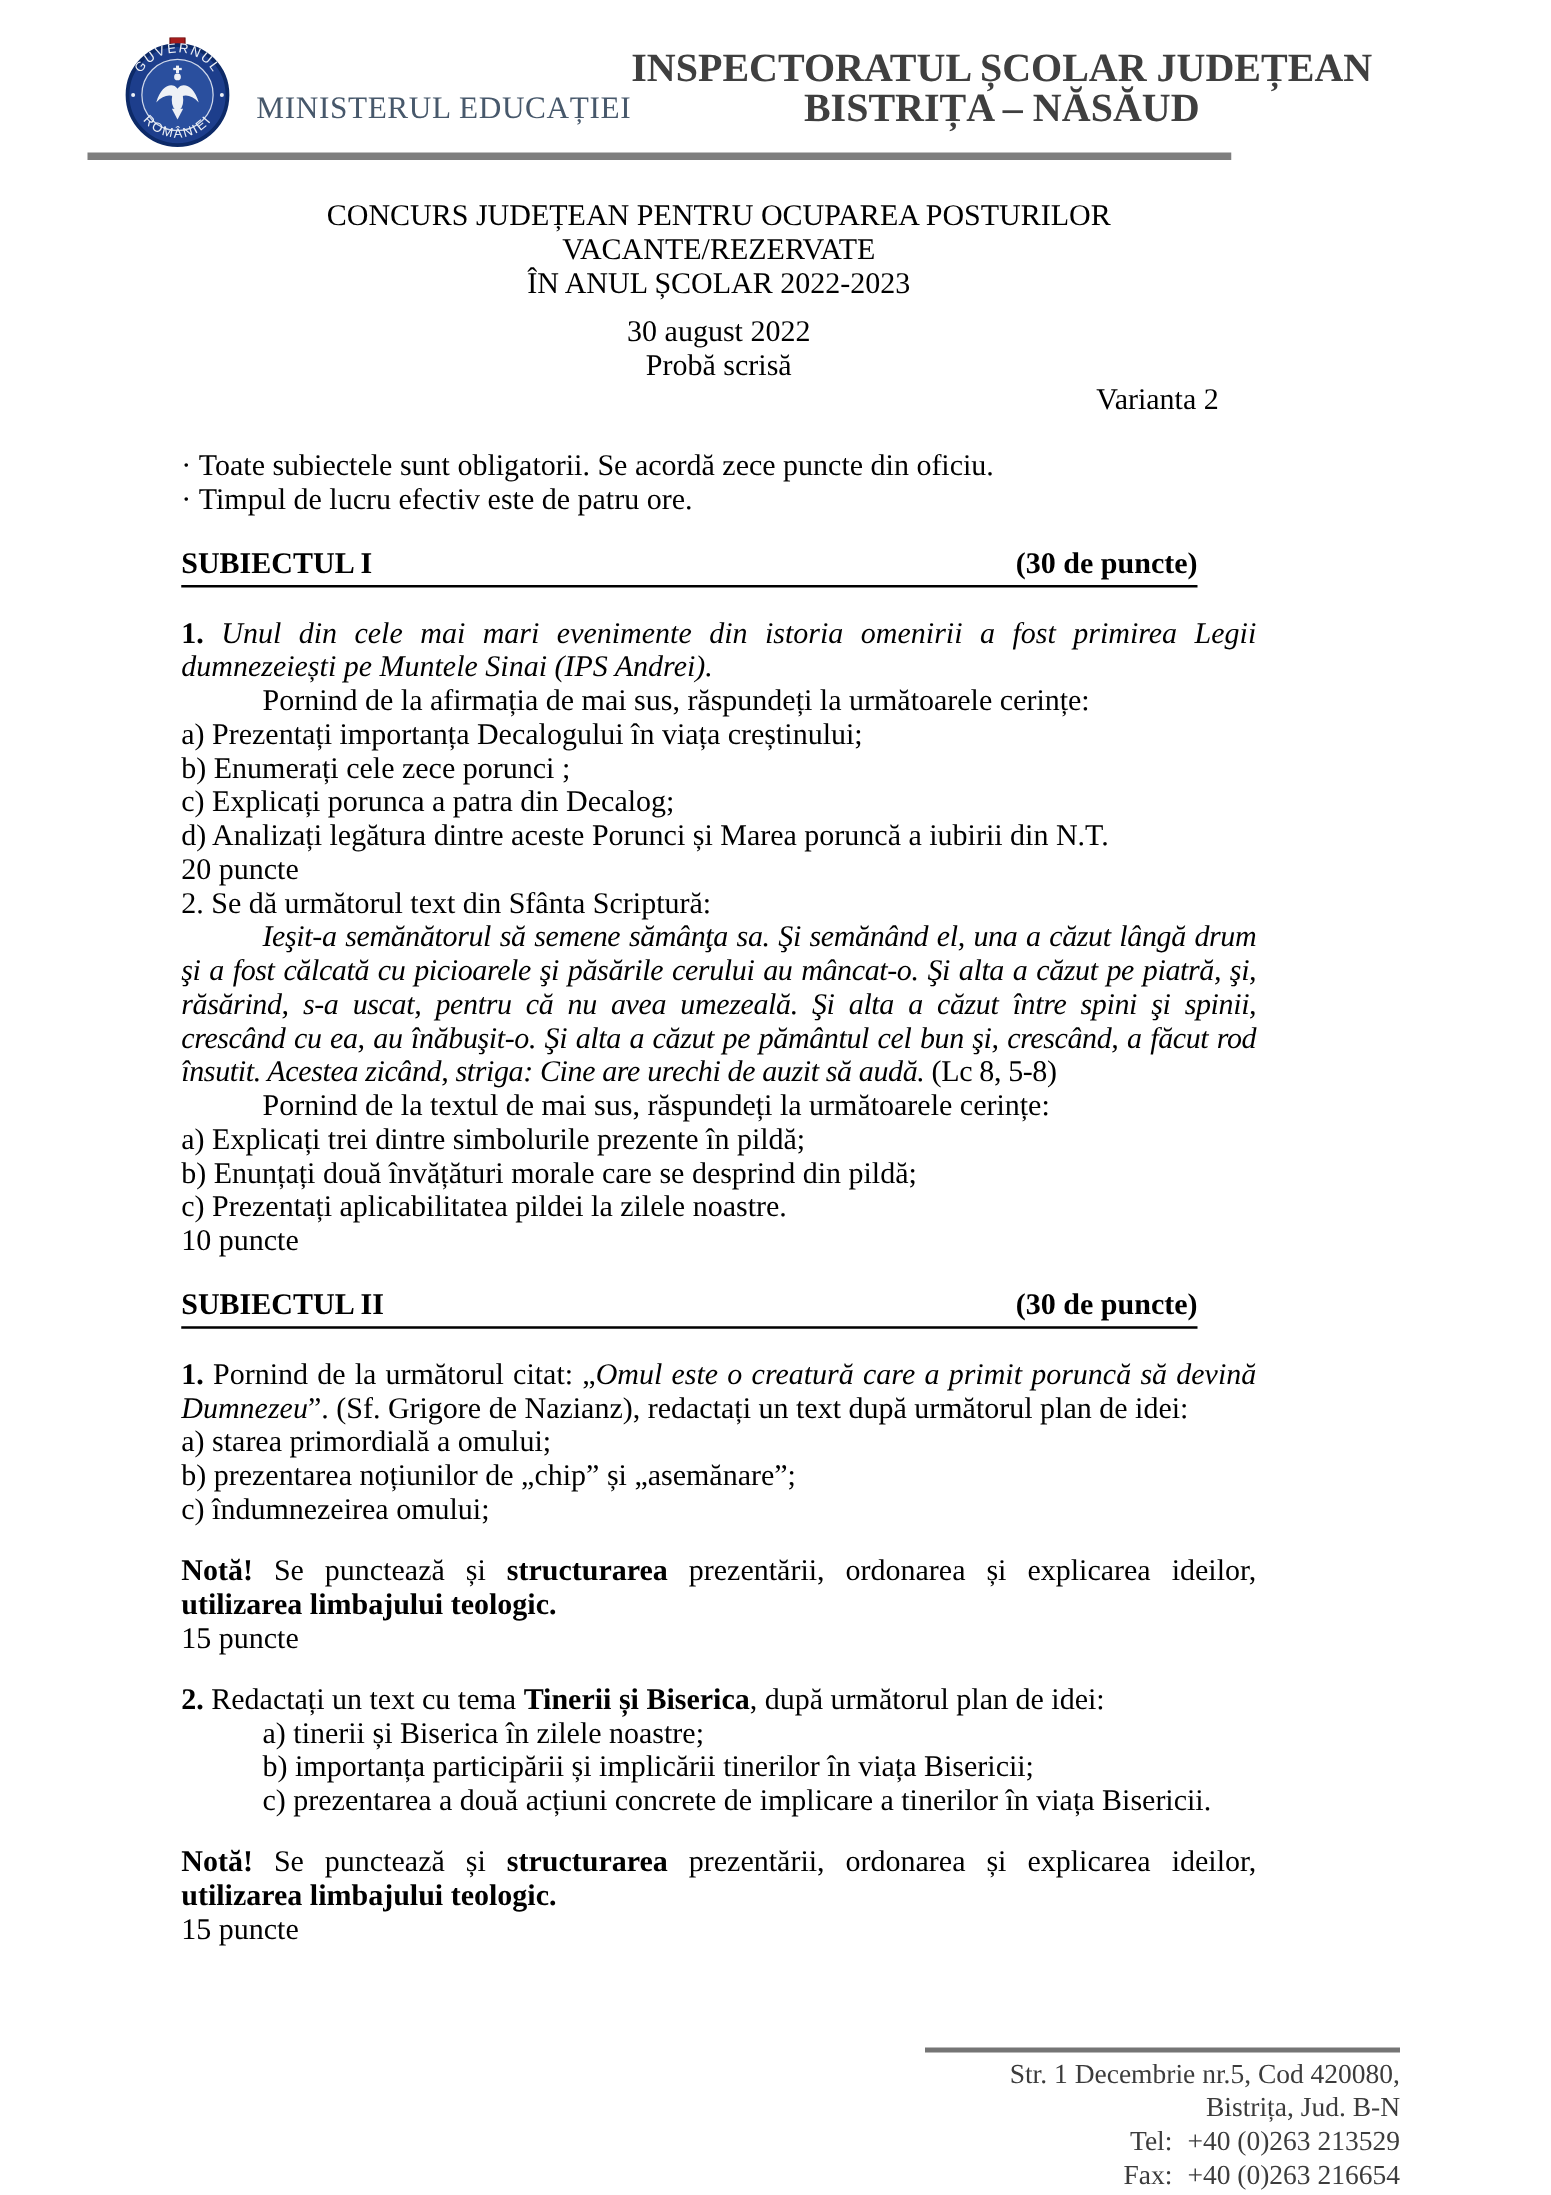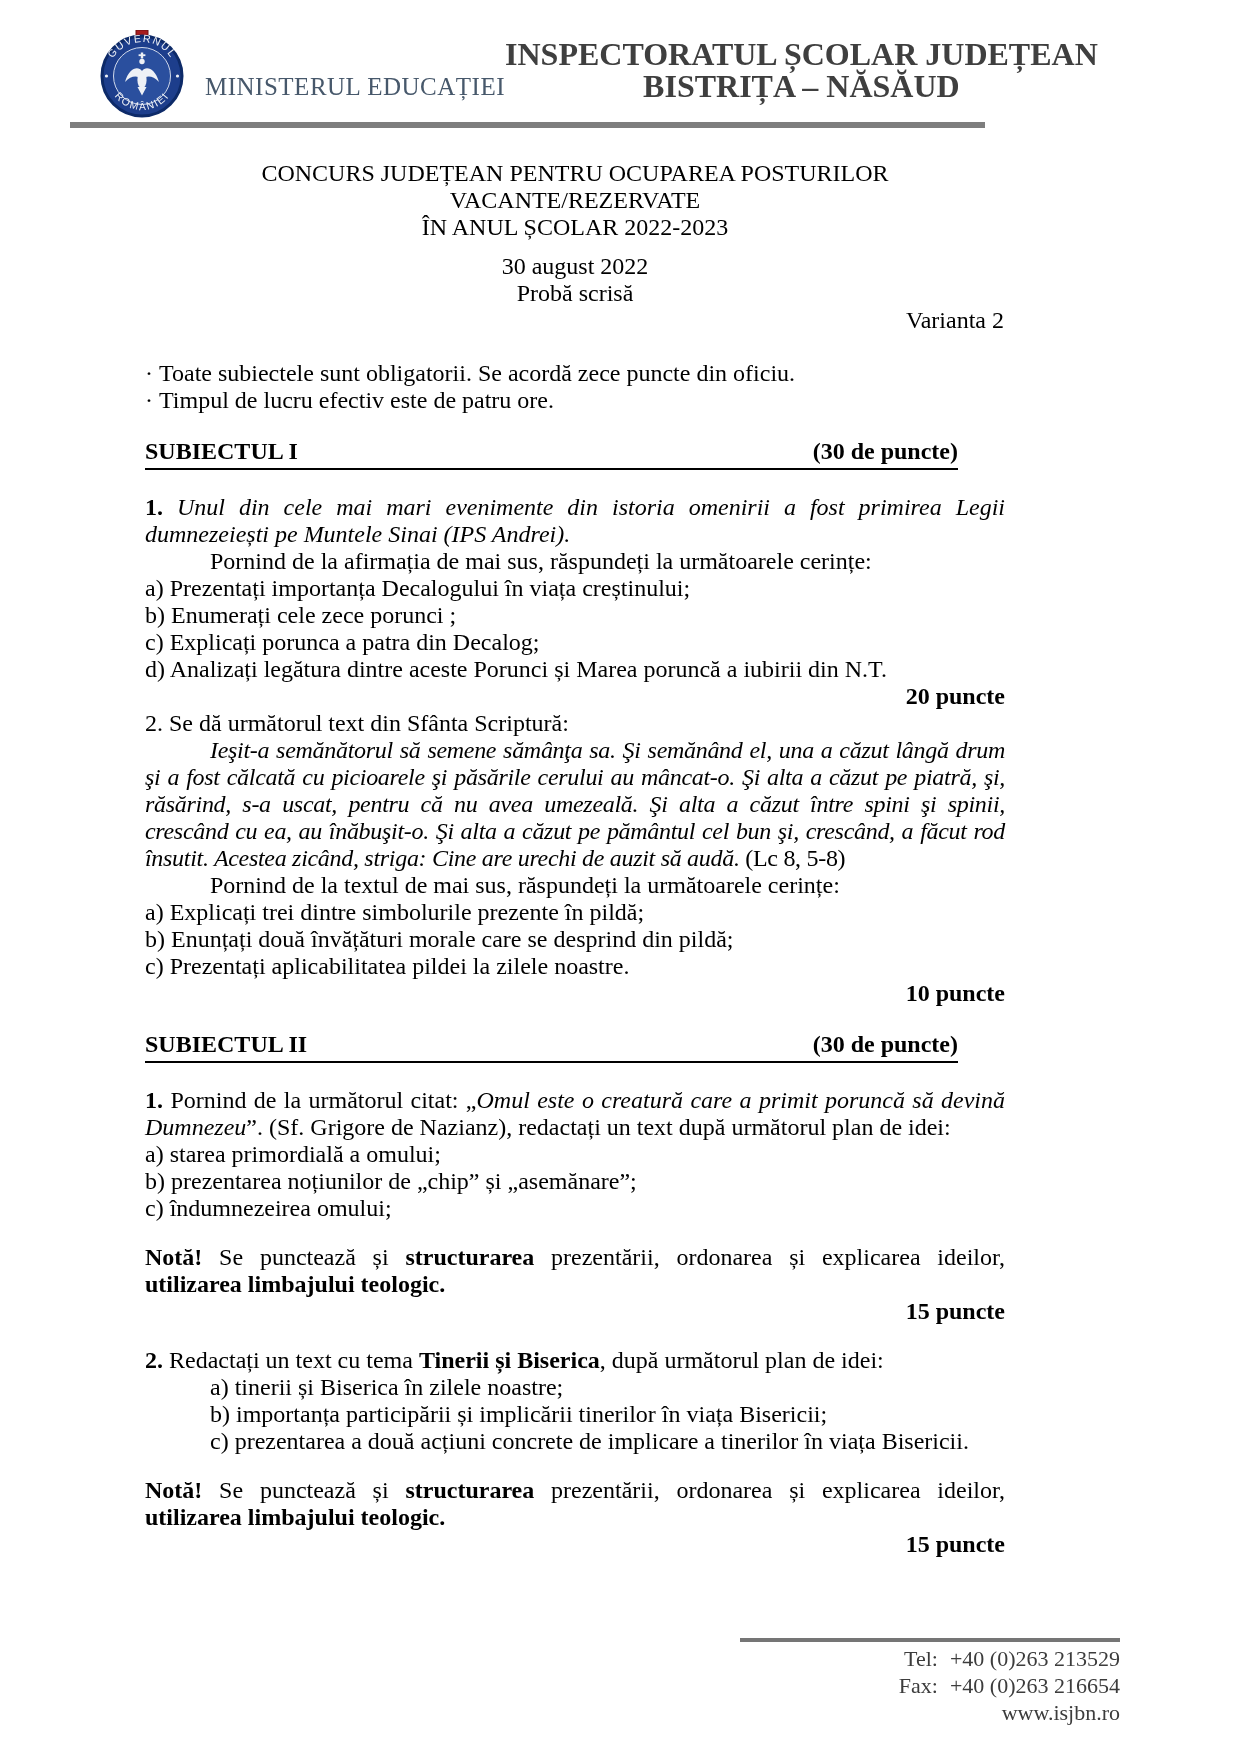--- a/index.html
+++ b/index.html
@@ -29,37 +29,37 @@
     font-size:32px;line-height:32px;white-space:nowrap;
   }
   .hdr-rule{
     margin-left:70px;width:915px;height:6px;background:#7e7e7e;
   }
   
   .col{margin-left:145px;width:860px;}
   .center{text-align:center;}
   .title{margin-top:32px;}
   .meta{margin-top:12px;}
-  .variant{width:975px;text-align:right;margin-top:0;padding-left:29px;}
+  .variant{width:975px;text-align:right;margin-top:0;}
   .instructions{margin-top:26px;}
   .instr-line .bullet{display:inline-block;width:14px;}
   
   .subiect-head{
     margin-top:24px;
     width:813px;
     display:flex;justify-content:space-between;
     font-weight:bold;
     border-bottom:2px solid #000;
     padding-bottom:3px;
   }
   .first-item{margin-top:24px;}
   .it{font-style:italic;}
   .b{font-weight:bold;}
   .indent{padding-left:65px;}
-  .pts{width:860px;text-align:right;font-weight:bold;}
+  .pts{width:860px;text-align:left;font-weight:normal;}
   .scripture{
     text-align:justify;text-indent:65px;letter-spacing:-0.3px;
   }
   .just{text-align:justify;}
   .nota{margin-top:22px;text-align:justify;}
   .item2-s2{margin-top:22px;}
   
   .ftr{
     position:absolute;top:1638px;left:740px;width:380px;
     border-top:4px solid #757575;padding-top:3px;
@@ -188,18 +188,19 @@
     <div class="indent">b) importanța participării și implicării tinerilor în viața Bisericii;</div>
     <div class="indent">c) prezentarea a două acțiuni concrete de implicare a tinerilor în viața Bisericii.</div>
   </div>
 
   <div class="col nota">
     <span class="b">Notă!</span><span> Se punctează și </span><span class="b">structurarea</span><span> prezentării, ordonarea și explicarea ideilor, </span><span class="b">utilizarea limbajului teologic.</span>
   </div>
   <div class="col pts">15 puncte</div>
 
   <footer class="ftr">
+    <div>Str. 1 Decembrie nr.5, Cod 420080, Bistrița, Jud. B-N</div>
     <div><span class="lbl">Tel:</span><span class="val">+40 (0)263 213529</span></div>
     <div><span class="lbl">Fax:</span><span class="val">+40 (0)263 216654</span></div>
     <div>www.isjbn.ro</div>
   </footer>
 
 </div>
 
 </body></html>

